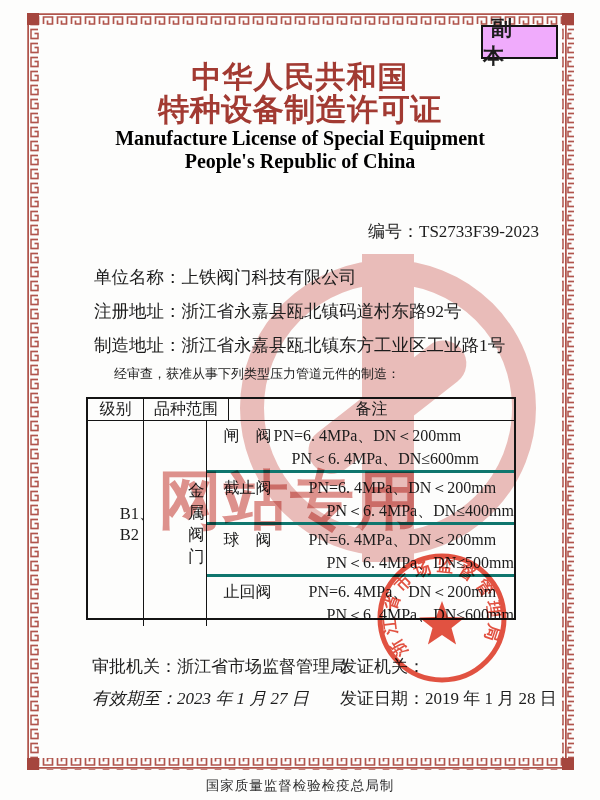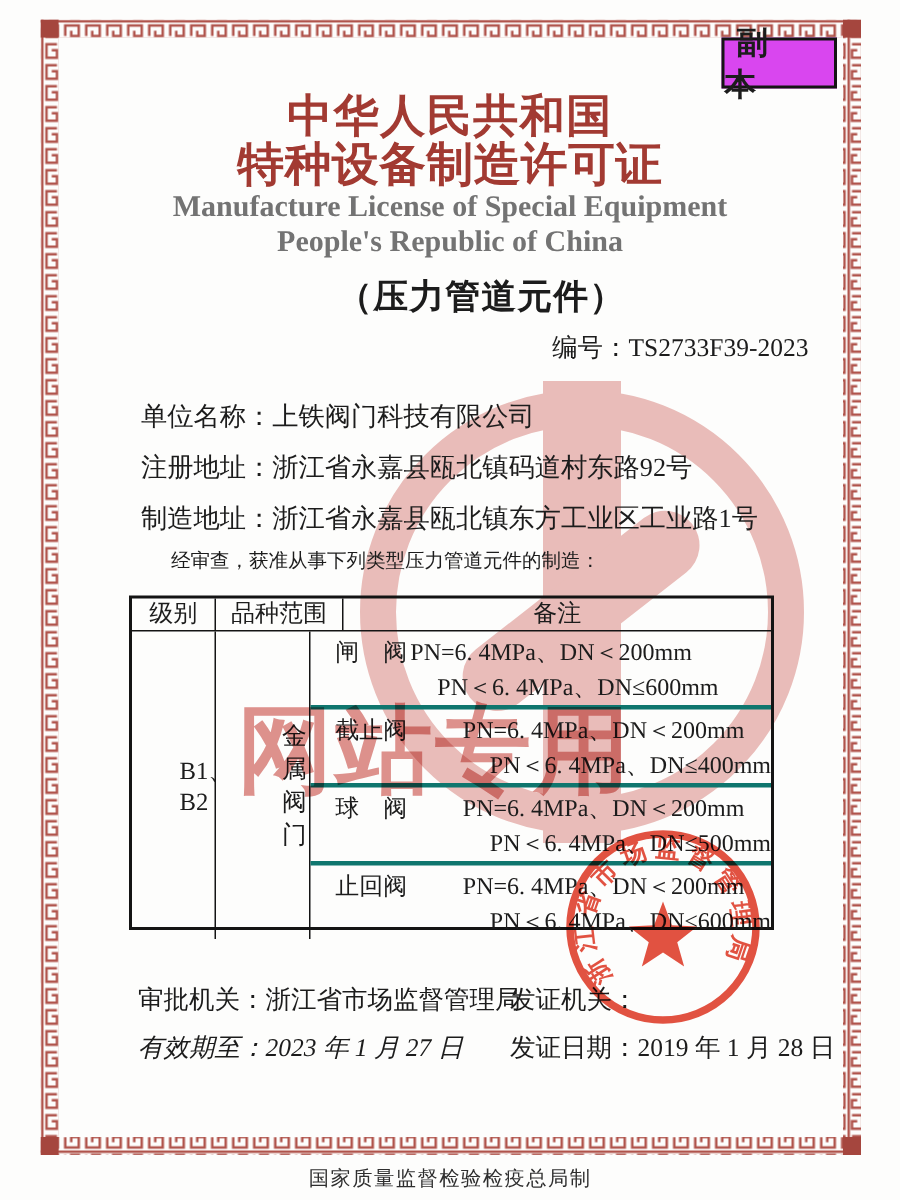--- a/index.html
+++ b/index.html
@@ -9,26 +9,26 @@
   
   .border-svg{left:27px;top:13px;z-index:1;}
   
   .logo-wm{left:228px;top:248px;z-index:1;opacity:.38;}
   .text-wm{left:158px;top:468px;z-index:3;font-family:"Liberation Sans","DejaVu Sans",sans-serif;
            font-weight:bold;font-size:64px;line-height:1;letter-spacing:2px;
            color:rgba(201,74,66,.60);mix-blend-mode:multiply;white-space:nowrap;}
   
   .badge{left:481px;top:25px;width:73px;height:30px;border:2px solid #141414;z-index:2;
          display:flex;align-items:center;justify-content:center;font-size:21px;font-weight:600;
-         letter-spacing:8px;text-indent:8px;background:#d946ef;}
+         letter-spacing:8px;text-indent:8px;background:#f0abfc;}
   .t-cn1{left:0;top:57px;width:600px;text-align:center;z-index:2;font-family:"Liberation Sans","DejaVu Sans",sans-serif;
          font-weight:bold;font-size:30px;color:#a23a32;letter-spacing:1px;}
   .t-cn2{left:0;top:89px;width:600px;text-align:center;z-index:2;font-family:"Liberation Sans","DejaVu Sans",sans-serif;
          font-weight:bold;font-size:31px;color:#a23a32;letter-spacing:0.5px;}
-  .t-en{left:0;width:600px;text-align:center;z-index:2;font-weight:bold;font-size:20px;color:#737373;}
+  .t-en{left:0;width:600px;text-align:center;z-index:2;font-weight:bold;font-size:20px;color:#000000;}
   .t-en1{top:127px;} .t-en2{top:150px;}
   .t-sub{left:0;top:182px;width:600px;text-align:center;text-indent:42px;z-index:2;
          font-size:23px;font-weight:600;letter-spacing:1px;}
   .lic-no{left:368px;top:220px;z-index:2;font-size:17px;}
   
   .info-row{left:94px;z-index:2;font-size:17.5px;white-space:nowrap;}
   .i1{top:265px;} .i2{top:299px;} .i3{top:333px;}
   .statement{left:114px;top:365px;z-index:2;font-size:13px;}
   
   .lic-table{left:86px;top:397px;width:430px;height:223px;border:2.5px solid #141414;z-index:2;
@@ -92,21 +92,20 @@
   </svg>
 
   <div class="abs badge">
     <span>副 本</span>
   </div>
 
   <div class="abs t-cn1">中华人民共和国</div>
   <div class="abs t-cn2">特种设备制造许可证</div>
   <div class="abs t-en t-en1">Manufacture License of Special Equipment</div>
   <div class="abs t-en t-en2">People's Republic of China</div>
-  <div class="abs t-sub">（压力管道元件）</div>
 
   <div class="abs lic-no">
     <span>编号：</span><span>TS2733F39-2023</span>
   </div>
 
   <div class="abs info-row i1">
     <span>单位名称：</span><span>上铁阀门科技有限公司</span>
   </div>
   <div class="abs info-row i2">
     <span>注册地址：</span><span>浙江省永嘉县瓯北镇码道村东路92号</span>

